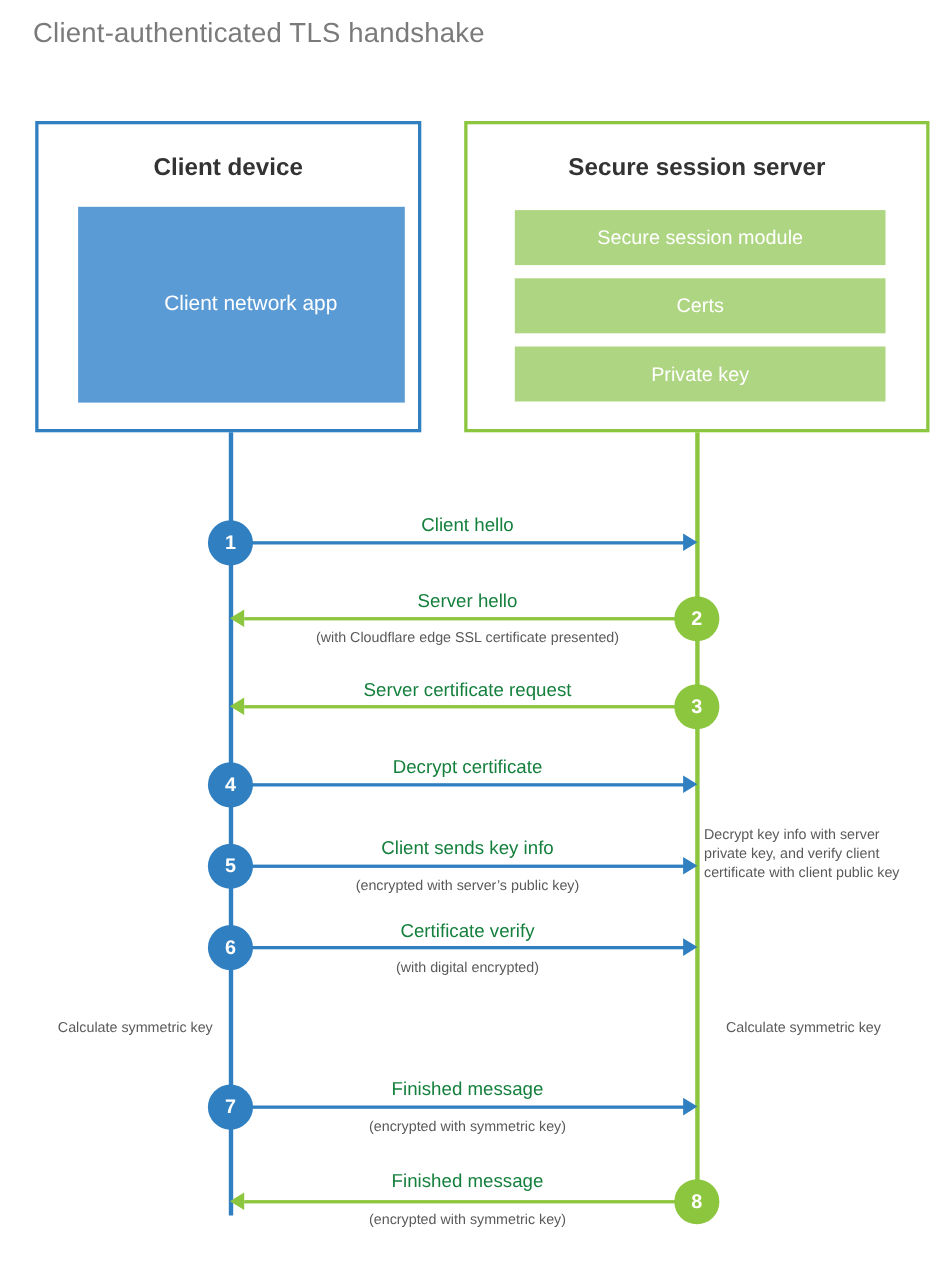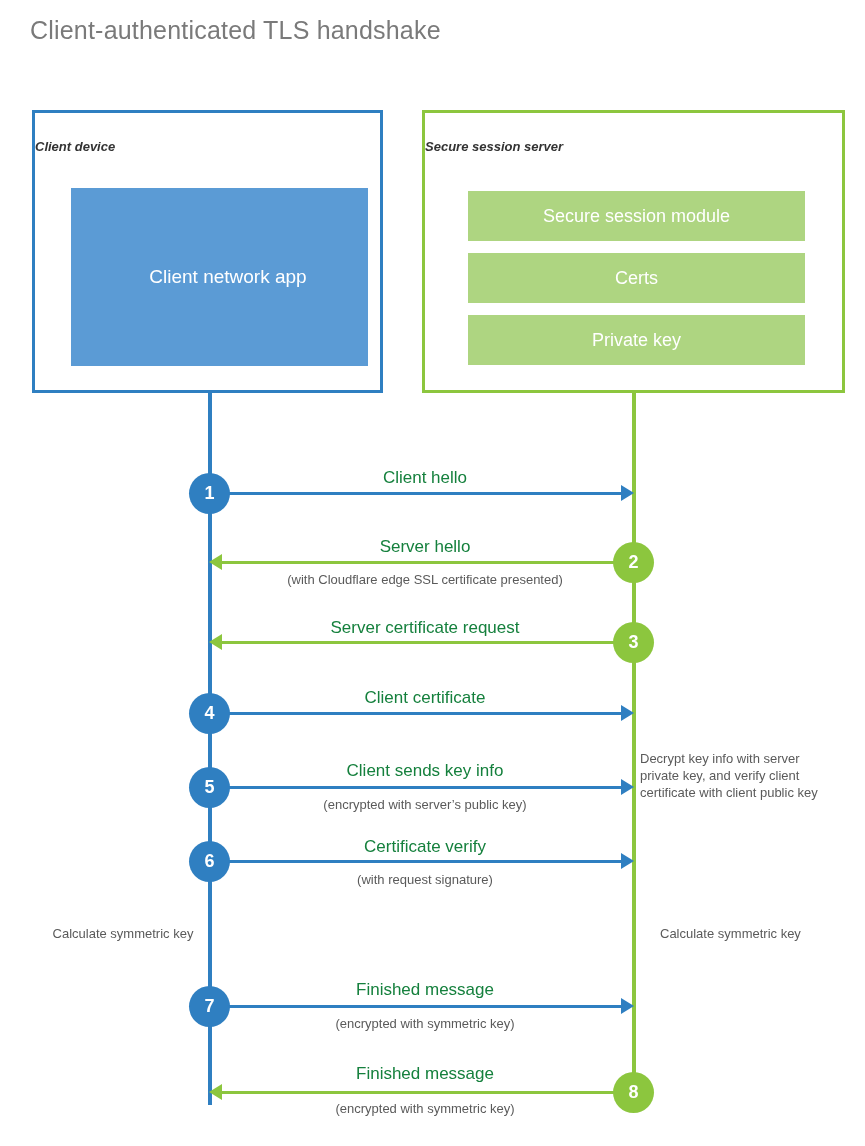--- a/index.html
+++ b/index.html
@@ -16,21 +16,21 @@
     letter-spacing:.2px;white-space:nowrap;
   }
 
   
   .actor-box{position:absolute;background:#ffffff;box-sizing:border-box;}
   #client-box{left:32px;top:110px;width:351px;height:283px;border:3px solid #2f7fc1;}
   #server-box{left:422px;top:110px;width:423px;height:283px;border:3px solid #8cc63e;}
 
   .actor-title{
     position:absolute;left:0;right:0;top:26px;
-    text-align:left;font-size:13px;font-weight:700;color:#333333;font-style:italic;
+    text-align:center;font-size:22px;font-weight:700;color:#333333;
   }
 
   #client-app{
     position:absolute;left:36px;top:75px;width:280px;height:178px;
     background:#5b9bd5;color:#ffffff;
     display:flex;align-items:center;justify-content:center;text-align:center;
     font-size:19px;line-height:26px;font-weight:400;padding-left:17px;
   }
 
   .server-bar{
@@ -119,39 +119,39 @@
   </div>
 
   <div class="msg">
     <div class="msg-label" style="top:618px">Server certificate request</div>
     <div class="msg-line green" style="left:222px;top:641px;width:412px;"></div>
     <div class="arrowhead left green" style="left:209px;top:634px;"></div>
     <div class="step-circle green" style="left:613px;top:622px;">3</div>
   </div>
 
   <div class="msg">
-    <div class="msg-label" style="top:688px">Client certificate</div>
+    <div class="msg-label" style="top:688px">Decrypt certificate</div>
     <div class="msg-line blue" style="left:210px;top:712px;width:415px;"></div>
     <div class="arrowhead right blue" style="left:621px;top:705px;"></div>
     <div class="step-circle blue" style="left:189px;top:693px;">4</div>
   </div>
 
   <div class="msg">
     <div class="msg-label" style="top:761px">Client sends key info</div>
     <div class="msg-line blue" style="left:210px;top:786px;width:415px;"></div>
     <div class="arrowhead right blue" style="left:621px;top:779px;"></div>
     <div class="msg-sub" style="top:797px">(encrypted with server’s public key)</div>
     <div class="step-circle blue" style="left:189px;top:767px;">5</div>
   </div>
 
   <div class="msg">
     <div class="msg-label" style="top:837px">Certificate verify</div>
     <div class="msg-line blue" style="left:210px;top:860px;width:415px;"></div>
     <div class="arrowhead right blue" style="left:621px;top:853px;"></div>
-    <div class="msg-sub" style="top:872px">(with request signature)</div>
+    <div class="msg-sub" style="top:872px">(with digital encrypted)</div>
     <div class="step-circle blue" style="left:189px;top:841px;">6</div>
   </div>
 
   <div class="msg">
     <div class="msg-label" style="top:980px">Finished message</div>
     <div class="msg-line blue" style="left:210px;top:1005px;width:415px;"></div>
     <div class="arrowhead right blue" style="left:621px;top:998px;"></div>
     <div class="msg-sub" style="top:1016px">(encrypted with symmetric key)</div>
     <div class="step-circle blue" style="left:189px;top:986px;">7</div>
   </div>

